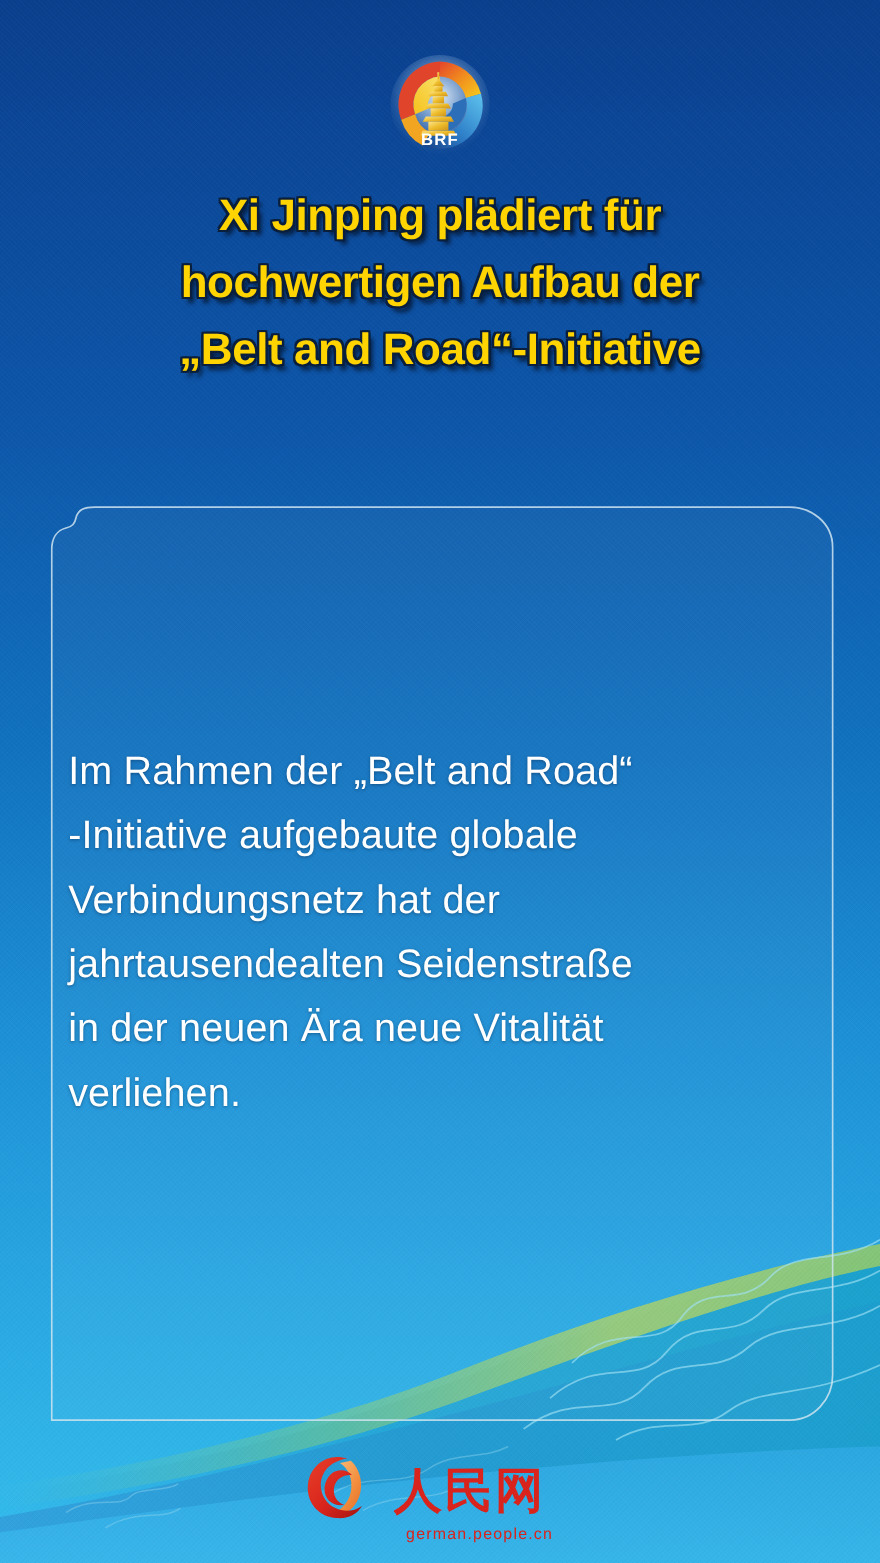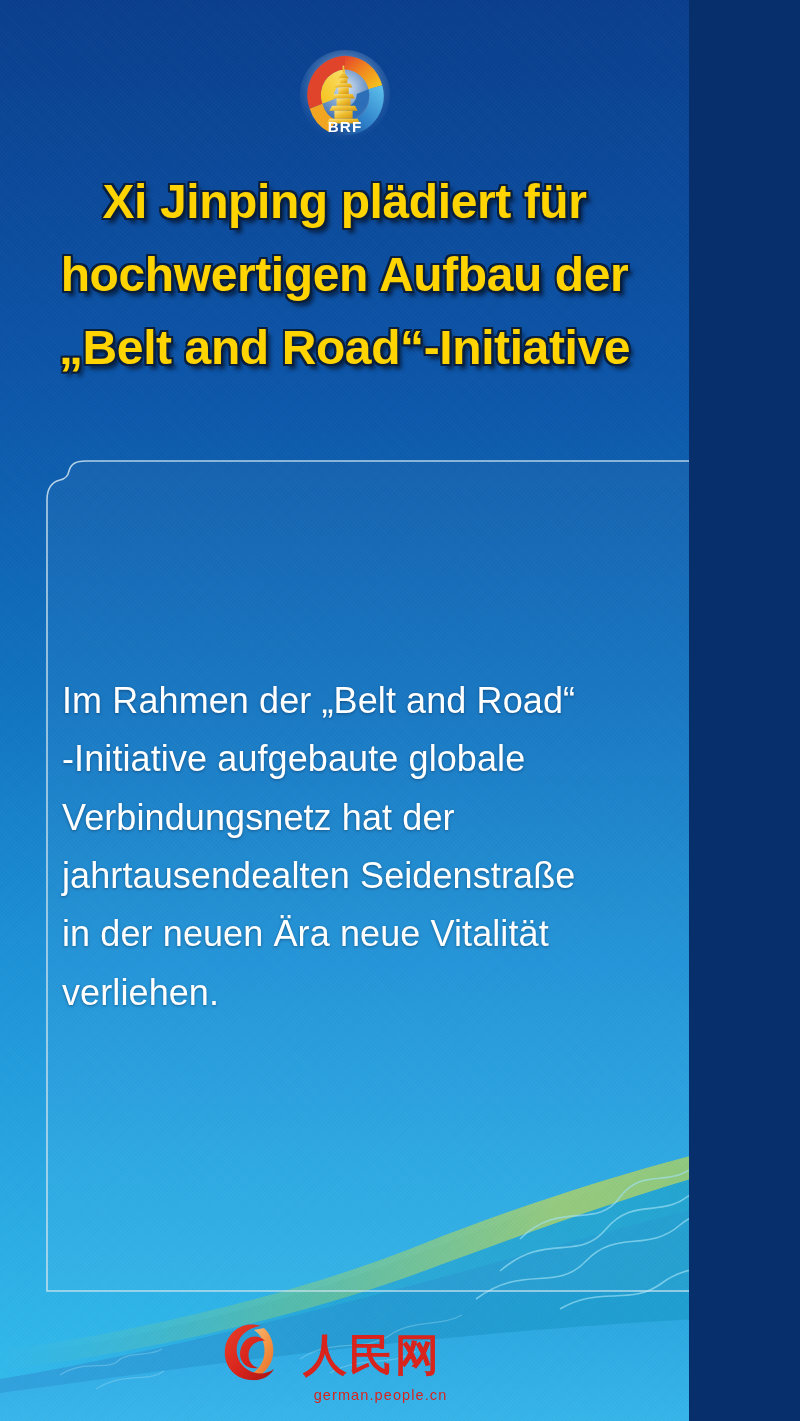--- a/index.html
+++ b/index.html
@@ -6,21 +6,21 @@
     margin: 0;
     padding: 0;
     background: #062f6b;
   }
   body {
     font-family: "Liberation Sans", sans-serif;
   }
 
   #poster {
     position: relative;
-    width: 689px;
+    width: 800px;
     height: 1421px;
     overflow: hidden;
     background:
       linear-gradient(180deg,
         #0a3f8d 0%,
         #0b4494 6%,
         #0d55a8 26%,
         #1172bf 48%,
         #1e93d8 68%,
         #28a6e2 82%,
@@ -63,21 +63,21 @@
   }
 
   
   #headline {
     position: absolute;
     left: 0;
     right: 0;
     top: 166px;
     z-index: 5;
     text-align: center;
-    font-size: 48px;
+    font-size: 40px;
     font-weight: bold;
     line-height: 1.52;
     letter-spacing: -0.4px;
     color: #FFD400;
     text-shadow:
       -2px 0 0 #0a1f3d,  2px 0 0 #0a1f3d,
        0 -2px 0 #0a1f3d, 0 2px 0 #0a1f3d,
       -2px -2px 0 #0a1f3d, 2px -2px 0 #0a1f3d,
       -2px 2px 0 #0a1f3d, 2px 2px 0 #0a1f3d,
        4px 5px 4px rgba(3,14,32,.72);

